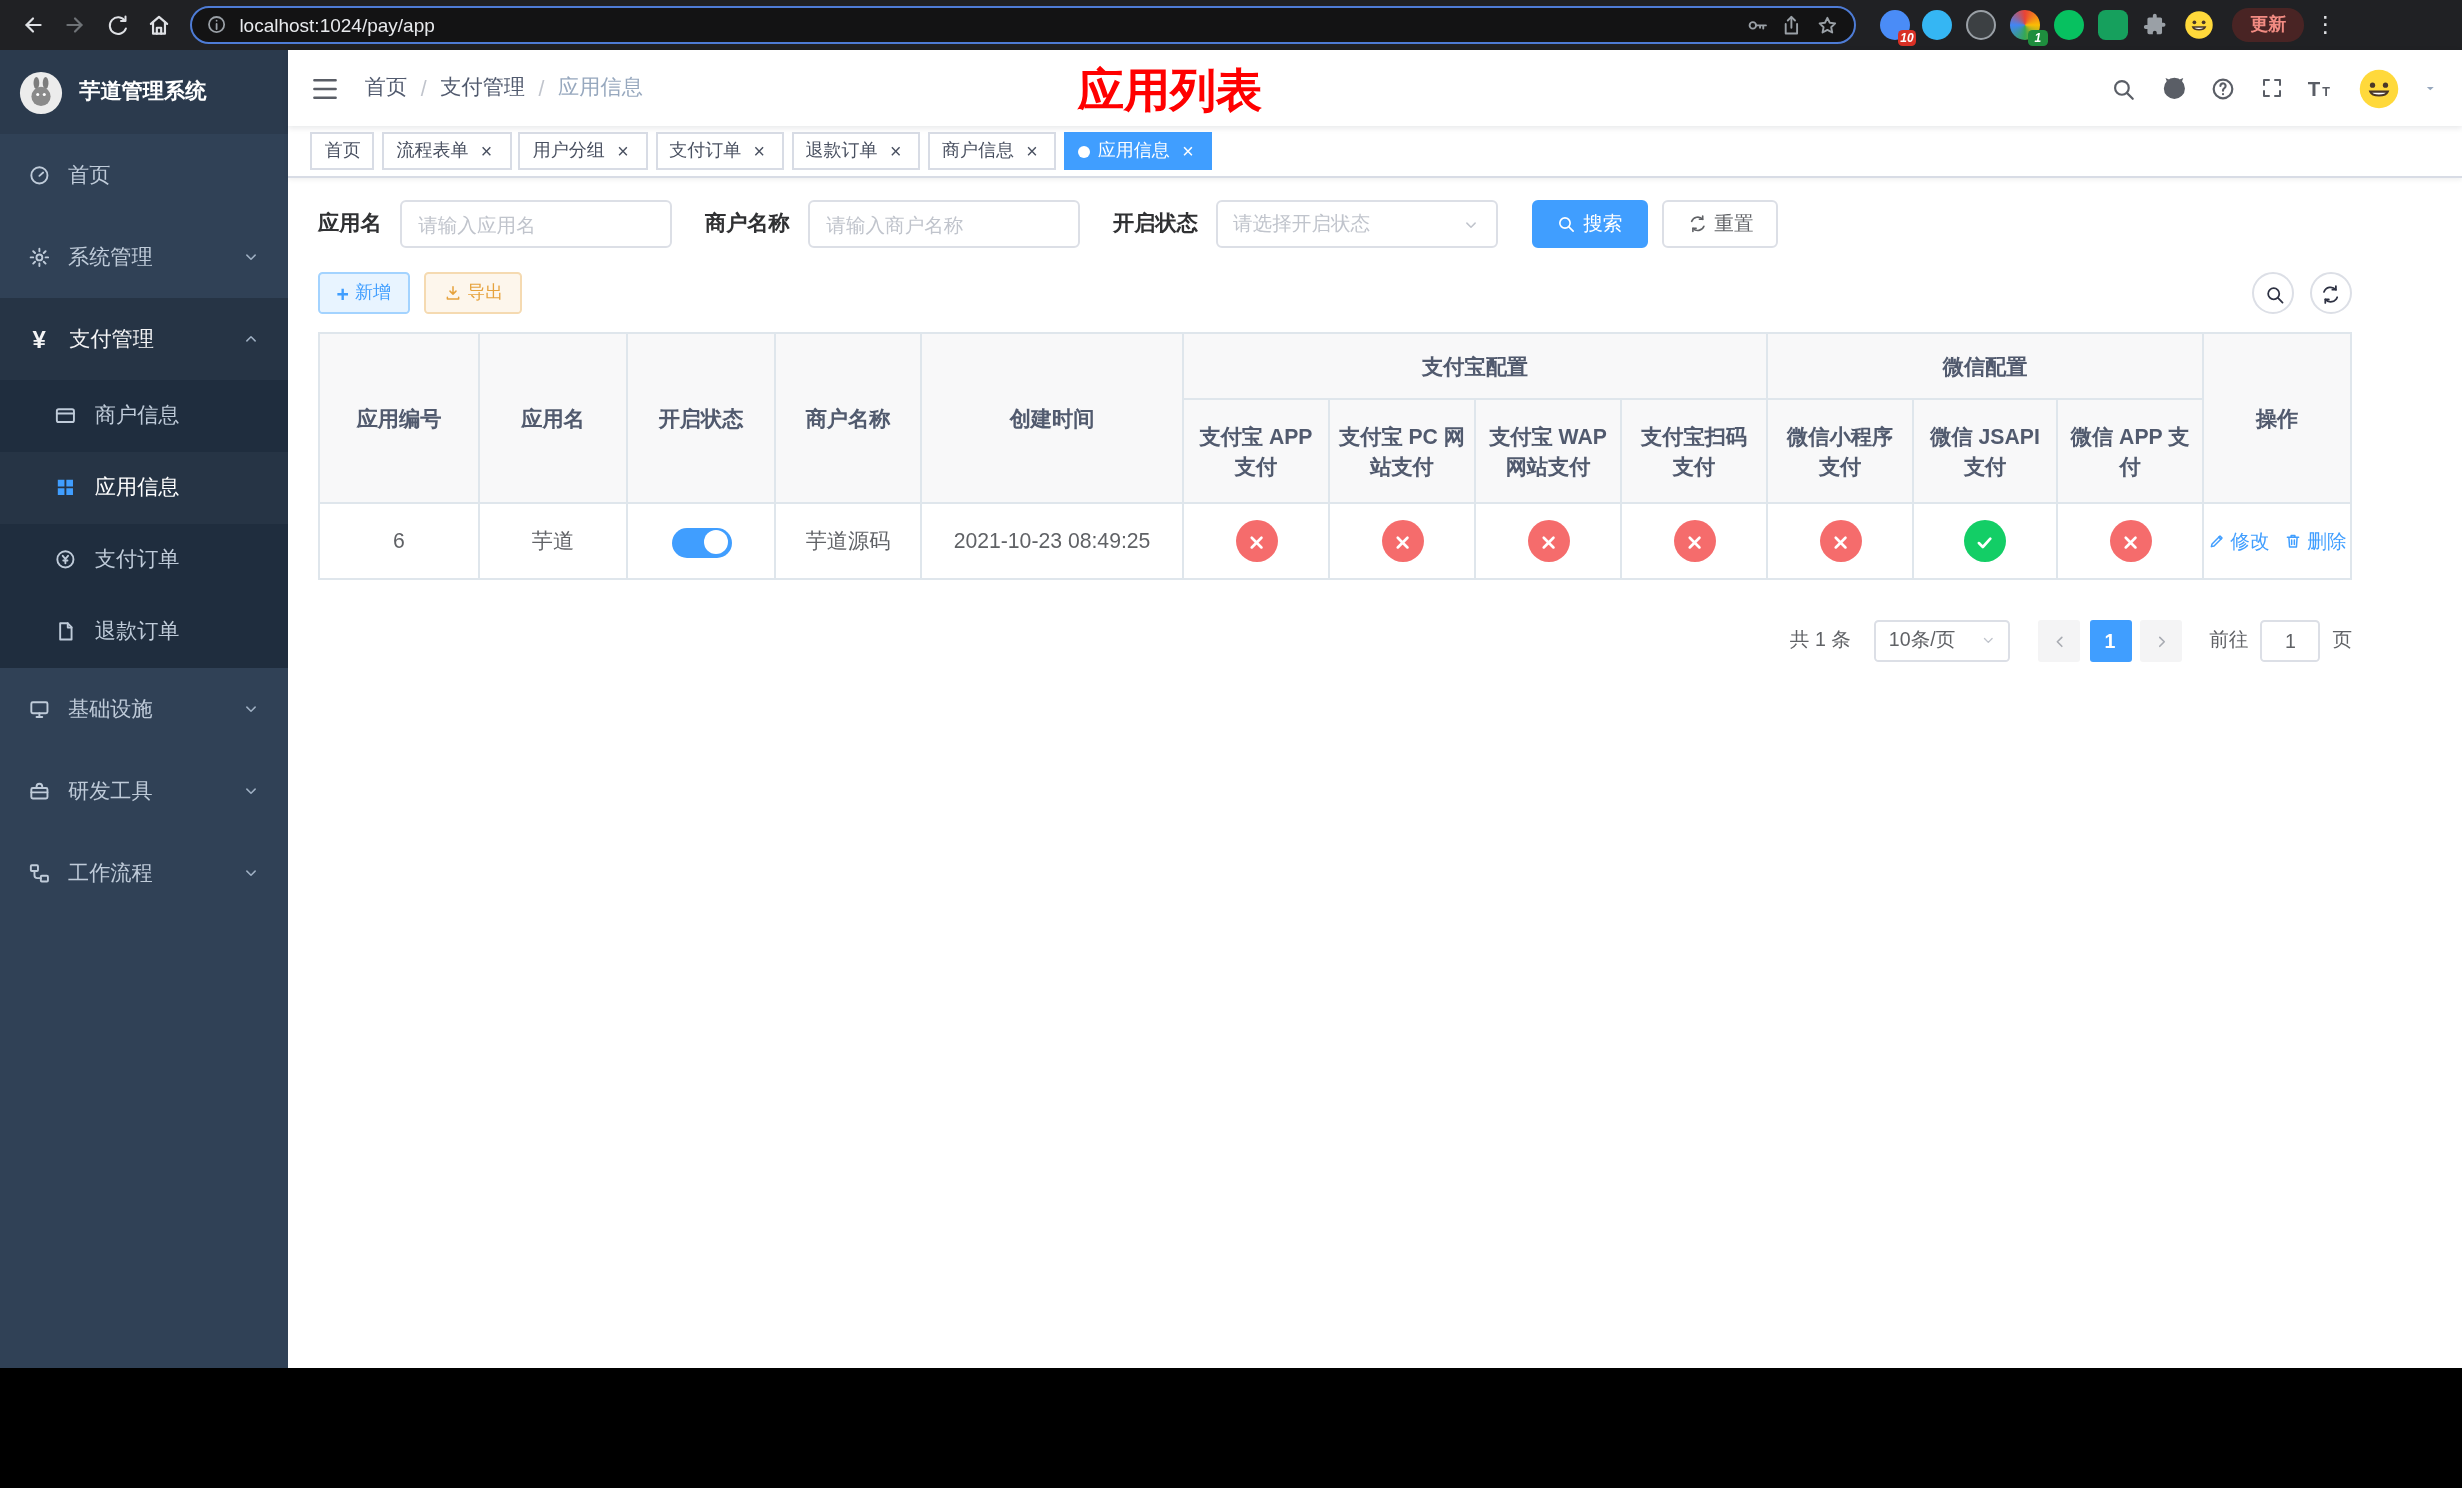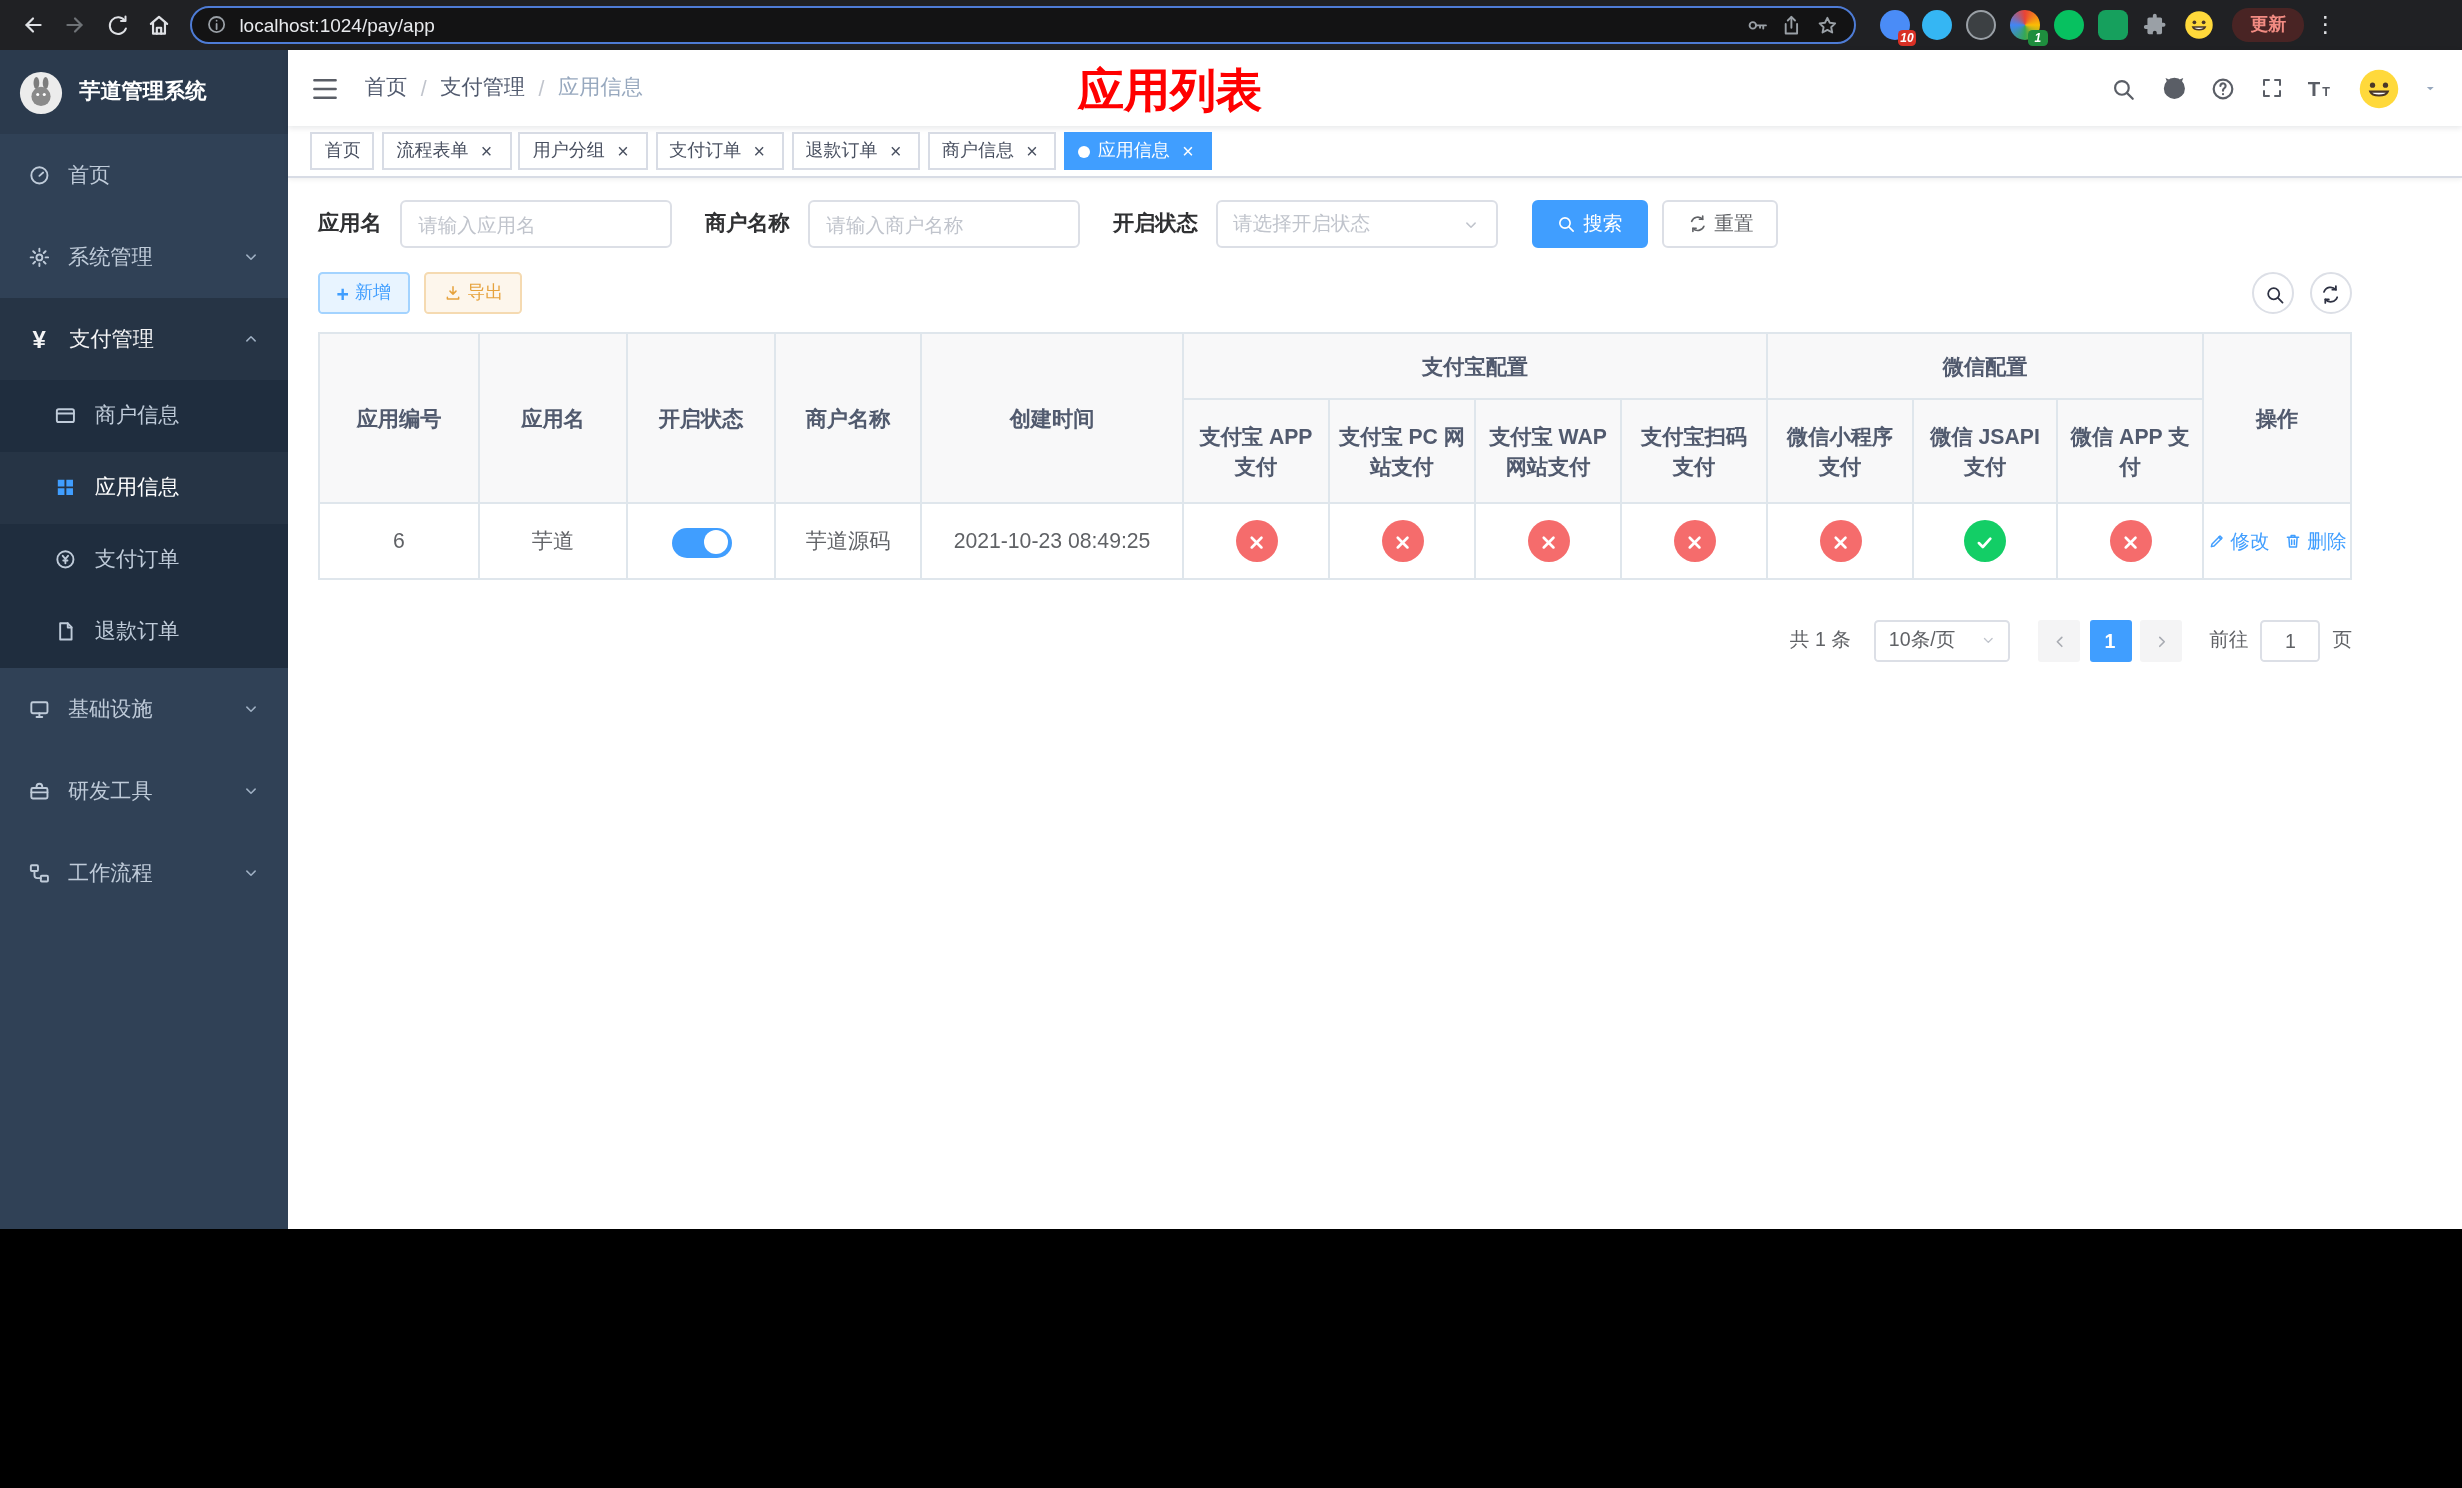--- a/index.html
+++ b/index.html
@@ -1,17 +1,17 @@
 <!DOCTYPE html>
 <html style="font-size:12px"><head>
 <meta charset="utf-8">
 <style>
 *{box-sizing:border-box;margin:0;padding:0}
 body{background:#000;font-family:"Liberation Sans","DejaVu Sans",sans-serif}
-.scale-wrap{width:2462px;height:1229px;overflow:hidden}
+.scale-wrap{width:2462px;height:1368px;overflow:hidden}
 #viewport{width:1231px;height:744px;transform:scale(2);transform-origin:0 0;background:#fff;position:relative}
 
 
 .ln{fill:none;stroke:currentColor;stroke-width:2;stroke-linecap:round;stroke-linejoin:round;display:block}
 .fl{fill:currentColor;stroke:none;display:block}
 .st{stroke-width:3}
 
 
 .chrome{height:25px;background:#202124;display:flex;align-items:center;padding:0 6px}
 .cbtn{width:21px;height:21px;border-radius:50%;display:flex;align-items:center;justify-content:center;color:#dfe1e5;flex:none;cursor:pointer}

